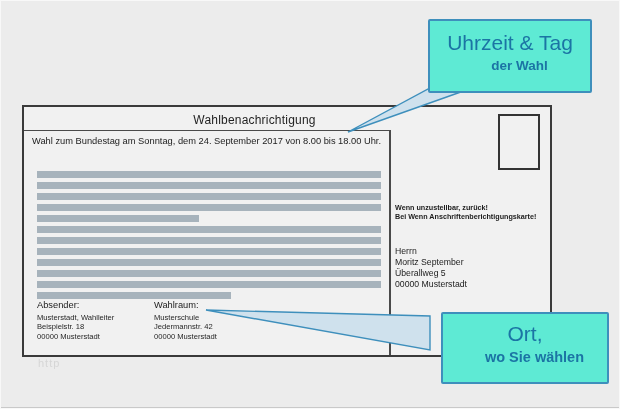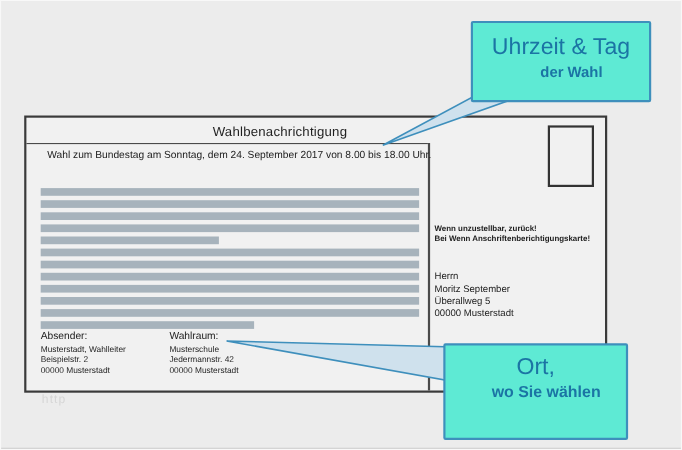--- a/index.html
+++ b/index.html
@@ -42,21 +42,21 @@
   }
   .title-rule {
     position: absolute; left: 0; top: 23px; width: 365px; height: 1px;
     background: #4a4a4a;
   }
   .section-divider {
     position: absolute; left: 365px; top: 23px; bottom: 0; width: 2px;
     background: #4a4a4a;
   }
   .date-line {
-    position: absolute; left: 19px; top: 29px; width: 350px;
+    position: absolute; left: 8px; top: 29px; width: 350px;
     font-size: 9.3px; color: #1c1c1c; white-space: nowrap;
   }
   .salutation {
     position: absolute; left: 13px; top: 49px;
     font-size: 7.4px; font-weight: bold; color: #1c1c1c;
   }
   .bars { position: absolute; left: 13px; top: 64px; }
   .bars .bar { height: 7px; margin-bottom: 4px; background: #a7b3bc; }
 
   .addr-block { position: absolute; font-size: 7.6px; color: #262626; line-height: 9.6px; }
@@ -82,21 +82,21 @@
   
   .callout {
     position: absolute; z-index: 10;
     background: #5eead4;
     border: 2px solid #3e8fbc;
     border-radius: 2px;
     text-align: center;
     color: #1b74a4;
   }
   .callout-time  { left: 428px; top: 19px;  width: 164px; height: 74px; }
-  .callout-place { left: 403px; top: 312px; width: 168px; height: 88px; }
+  .callout-place { left: 441px; top: 312px; width: 168px; height: 72px; }
   .callout-title { font-size: 21px; line-height: 24px; margin-top: 10px; }
   .callout-sub   { font-size: 13.5px; font-weight: bold; margin-top: 3px; padding-left: 19px; }
   .callout-place .callout-title { margin-top: 8px; }
   .callout-place .callout-sub   { font-size: 14.5px; }
 
   .watermark {
     position: absolute; left: 38px; top: 357px;
     font-size: 11px; color: #d6d6d6; letter-spacing: 1px;
   }
 </style>
@@ -128,21 +128,21 @@
         <div class="bar" style="width: 344px;"></div>
         <div class="bar" style="width: 344px;"></div>
         <div class="bar" style="width: 344px;"></div>
         <div class="bar" style="width: 344px;"></div>
         <div class="bar" style="width: 194px;"></div>
       </div>
 
     <div class="addr-block sender-block">
       <div class="addr-label">Absender:</div>
       <div>Musterstadt, Wahlleiter</div>
-      <div>Beispielstr. 2</div>
+      <div>Beispielstr. 18</div>
       <div>00000 Musterstadt</div>
     </div>
 
     <div class="addr-block polling-block">
       <div class="addr-label">Wahlraum:</div>
       <div>Musterschule</div>
       <div>Jedermannstr. 42</div>
       <div>00000 Musterstadt</div>
     </div>
 

